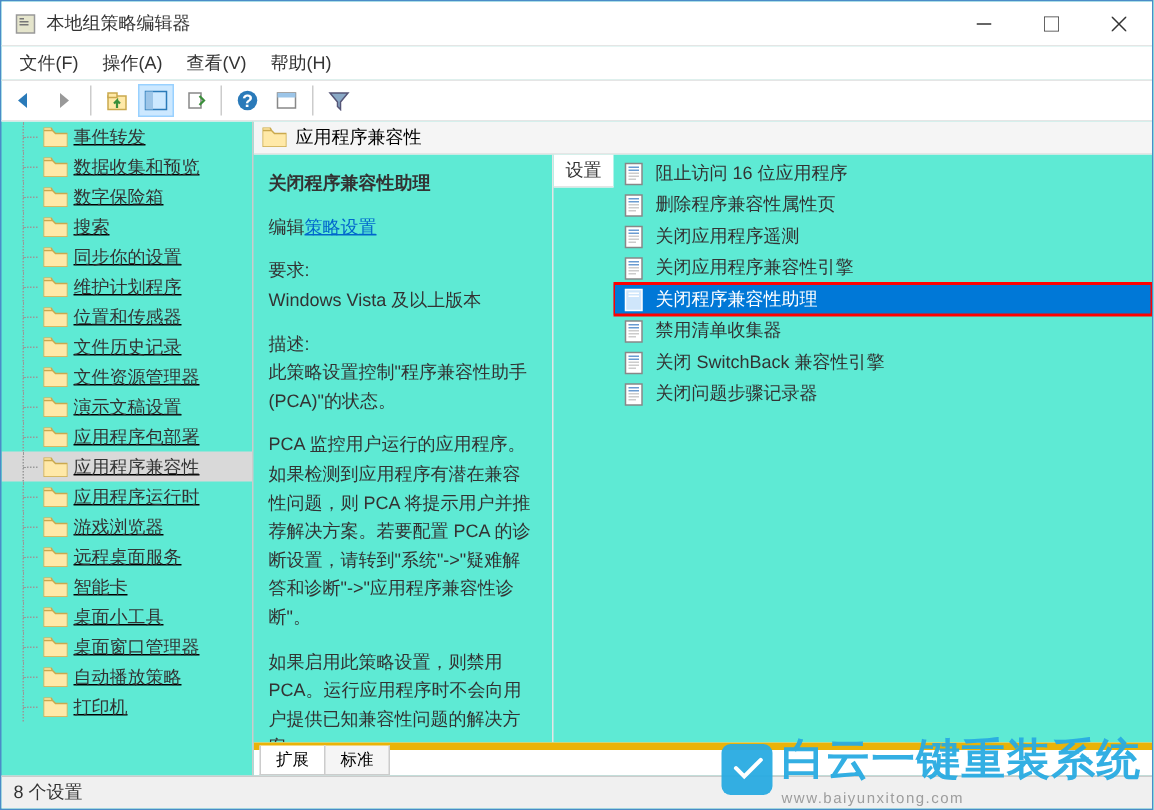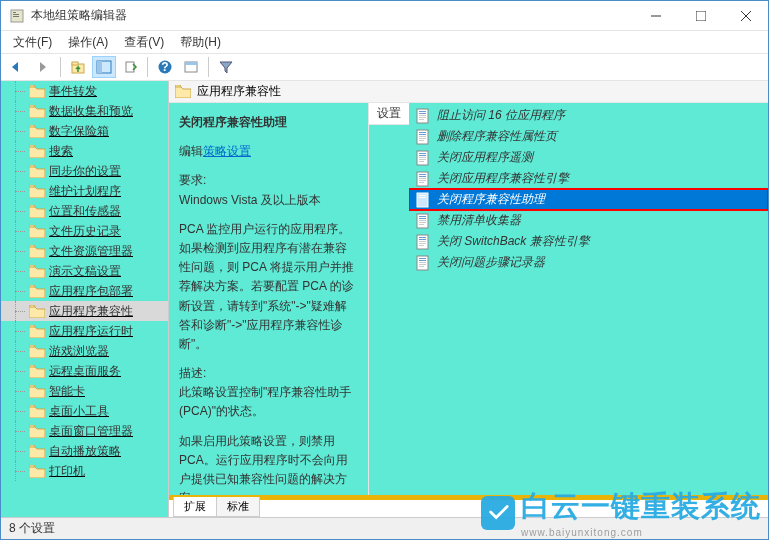--- a/index.html
+++ b/index.html
@@ -27,21 +27,21 @@
 .detail-pane{flex:1;display:flex;flex-direction:column;overflow:hidden;}
 .detail-header{height:22px;background:#f5f5f5;border-bottom:1px solid #e5e5e5;display:flex;align-items:center;padding:0 6px;gap:6px;}
 .detail-body{flex:1;display:flex;overflow:hidden;}
 .desc-col{width:200px;padding:10px;border-right:1px solid #e5e5e5;overflow:hidden;color:#333;line-height:1.6;}
 .desc-col .setting-title{font-weight:bold;margin-bottom:10px;}
 .desc-col .edit-link{color:#0066cc;text-decoration:underline;}
 .desc-col p{margin-bottom:10px;}
 .list-col{flex:1;display:flex;flex-direction:row;overflow:hidden;position:relative;}
 .list-header{height:22px;border-bottom:1px solid #e5e5e5;padding:0 8px;display:flex;align-items:center;color:#333;background:#fff;}
 .list-body{flex:1;overflow:auto;padding:2px 0;}
-.list-item{height:21px;display:flex;align-items:center;padding:0 6px;gap:6px;color:#333;white-space:nowrap;font-style:italic;}
+.list-item{height:21px;display:flex;align-items:center;padding:0 6px;gap:6px;color:#333;white-space:nowrap;}
 .list-item.selected{background:#0078d7;color:#fff;outline:2px solid red;outline-offset:-1px;}
 .list-item .policy-icon{width:16px;height:16px;flex-shrink:0;}
 .tabs{height:22px;border-top:5px solid #eab308;display:flex;align-items:flex-end;padding:0 4px;background:#fff;}
 .tab{padding:2px 10px;border:1px solid #ccc;border-top:none;background:#f5f5f5;margin-right:-1px;font-size:11px;}
 .tab.active{background:#fff;}
 .statusbar{height:22px;border-top:1px solid #ccc;display:flex;align-items:center;padding:0 8px;color:#333;background:#f0f0f0;}
 .watermark{position:absolute;right:8px;bottom:2px;display:flex;align-items:center;gap:6px;z-index:100;opacity:0.95;}
 .wm-icon{width:34px;height:34px;background:#29abe2;border-radius:6px;display:flex;align-items:center;justify-content:center;}
 .wm-text{color:#29abe2;font-size:29px;font-weight:bold;letter-spacing:1px;}
 .wm-sub{color:#999;font-size:10px;letter-spacing:1px;}
@@ -311,22 +311,22 @@
         <svg width="16" height="13" viewBox="0 0 16 13">
             <path d="M0 2 h6 l2 2 h8 v9 h-16 z M0 2 v-2 h5 l1 2" fill="#ffe9a8" stroke="#caa94e"></path>
           </svg>
         <span>应用程序兼容性</span>
       </div>
       <div class="detail-body">
         <div class="desc-col">
           <div class="setting-title">关闭程序兼容性助理</div>
           <p><span>编辑</span><a href="#" class="edit-link">策略设置</a></p>
           <p><span>要求:</span><br><span>Windows Vista 及以上版本</span></p>
+          <p><span>描述:</span><br><span>此策略设置控制"程序兼容性助手(PCA)"的状态。</span></p>
           <p>PCA 监控用户运行的应用程序。如果检测到应用程序有潜在兼容性问题，则 PCA 将提示用户并推荐解决方案。若要配置 PCA 的诊断设置，请转到"系统"-&gt;"疑难解答和诊断"-&gt;"应用程序兼容性诊断"。</p>
-          <p><span>描述:</span><br><span>此策略设置控制"程序兼容性助手(PCA)"的状态。</span></p>
           <p>如果启用此策略设置，则禁用 PCA。运行应用程序时不会向用户提供已知兼容性问题的解决方案。</p>
         </div>
         <div class="list-col">
           <div class="list-header">设置</div>
           <div class="list-body" id="list-body">
               <div class="list-item">
                 <svg class="policy-icon" viewBox="0 0 16 16">
                   <rect x="2" y="1" width="11" height="14" fill="#fff" stroke="#888"></rect>
                   <rect x="4" y="3" width="7" height="1" fill="#6a9bd1"></rect>
                   <rect x="4" y="5" width="7" height="1" fill="#6a9bd1"></rect>

